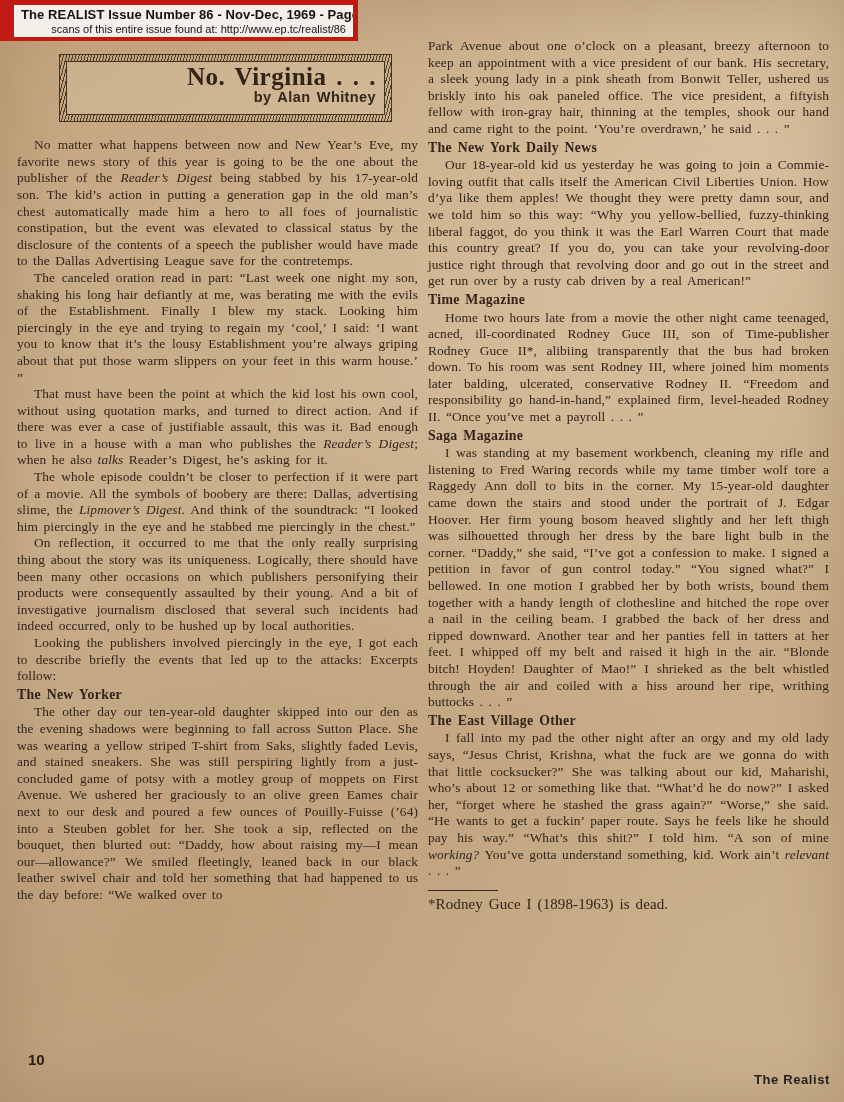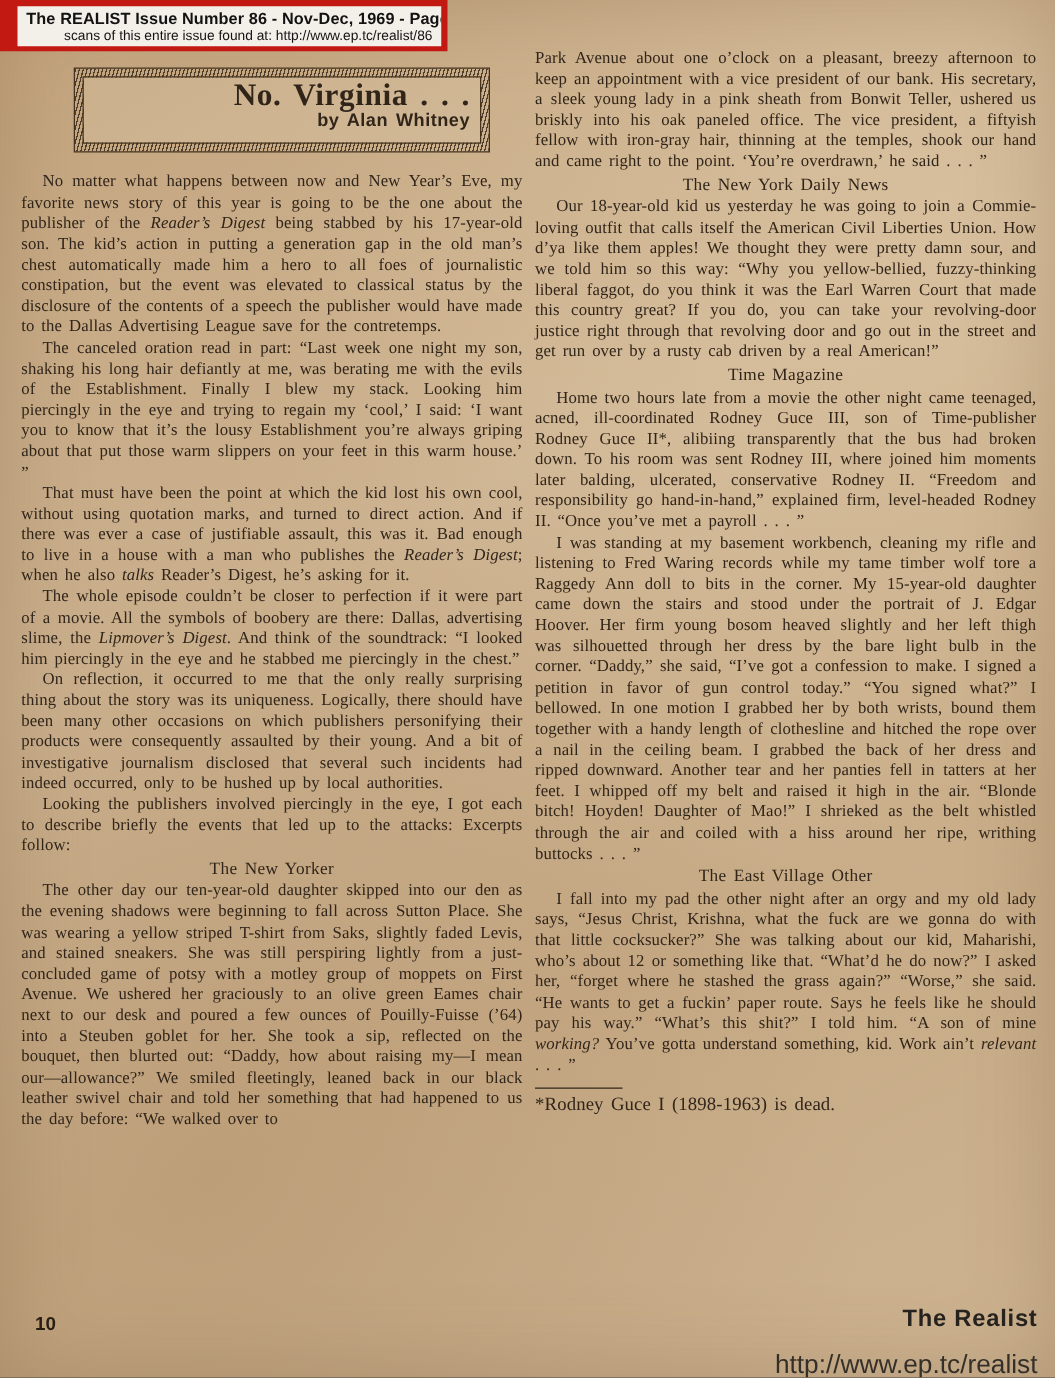--- a/index.html
+++ b/index.html
@@ -21,21 +21,21 @@
     font-family:"Liberation Sans", sans-serif; color:#121212;
     white-space:nowrap; overflow:hidden;
   }
   .banner-line1 { font-size:13px; font-weight:700; letter-spacing:.1px; }
   .banner-line2 { font-size:11px; font-weight:400; margin-top:1px;text-align:right; }
   
   .content { position:absolute; left:17px; top:38px; width:812px; display:flex; gap:10px; align-items:flex-start; }
   .col { width:401px; font-size:13.4px; line-height:16.6px; word-spacing:2px; letter-spacing:.1px; }
   .para { margin:0; text-align:justify; text-indent:17px; }
   .para.noindent { text-indent:0; }
-  .xhead { margin:2px 0 1px; text-align:center; font-size:13.8px; font-weight:400; letter-spacing:.3px; }
+  .xhead { margin:2px 0 1px; font-size:13.8px; font-weight:700; letter-spacing:.3px; }
   .footnote { margin-top:10px; font-size:15px; text-indent:12px; }
   .footnote::before { content:""; display:block; width:70px; border-top:1.5px solid #32261a; margin:2px 0 5px; text-indent:0; }
   
   .titlebox { margin:16px 26px 15px 42px; border:1px solid #453категория;
   }
   .titlebox { margin:16px 26px 15px 42px; border:1px solid #453категория; }
   .titlebox { margin:16px 26px 15px 42px; border:1px solid #45331f; padding:0; background:transparent; }
   .hatch {
     padding:6px;
     background:repeating-linear-gradient(105deg, rgba(58,44,26,.85) 0 1px, rgba(58,44,26,0) 1px 3px);
@@ -43,21 +43,21 @@
   .titlebox-inner {
     border:1px solid #45331f;
     background:linear-gradient(150deg,#cbb08c,#d1b896);
     text-align:right; padding:7px 8px 9px;
   }
   .article-title { font-size:25px; font-weight:700; letter-spacing:.5px; word-spacing:3px; }
   .article-byline { font-family:"Liberation Sans", sans-serif; font-size:14.5px; font-weight:700; margin-top:3px; letter-spacing:.4px; }
   
   .page-number { position:absolute; left:28px; top:1051px; font-family:"Liberation Sans", sans-serif; font-size:15px; font-weight:700; color:#271d13; }
   .colophon { position:absolute; right:14px; top:1045px; text-align:right; font-family:"Liberation Sans", sans-serif; color:#26221e; line-height:1.12; }
-  .realist-logo { font-size:19px; font-weight:700; letter-spacing:.6px; }
+  .realist-logo { font-size:13px; font-weight:700; letter-spacing:.6px;margin-top:28px; }
   .archive-url { font-size:21px; font-weight:400; color:#343029; margin-top:14px; }
   .archive-project { font-size:13px; font-weight:400; letter-spacing:.2px; margin-top:1px; }
 </style>
 </head>
 <body>
 
 <div class="page">
 
   <div class="banner" style="background: rgb(194, 26, 18);">
     <div class="banner-box">
@@ -87,20 +87,21 @@
           <p class="para"><span>The other day our ten-year-old daughter skipped into our den as the evening shadows were beginning to fall across Sutton Place. She was wearing a yellow striped T-shirt from Saks, slightly faded Levis, and stained sneakers. She was still perspiring lightly from a just-concluded game of potsy with a motley group of moppets on First Avenue. We ushered her graciously to an olive green Eames chair next to our desk and poured a few ounces of Pouilly-Fuisse (’64) into a Steuben goblet for her. She took a sip, reflected on the bouquet, then blurted out: “Daddy, how about raising my—I mean our—allowance?” We smiled fleetingly, leaned back in our black leather swivel chair and told her something that had happened to us the day before: “We walked over to</span></p>
         </div>
     </div>
     <div class="col">
       <div>
           <p class="para noindent"><span>Park Avenue about one o’clock on a pleasant, breezy afternoon to keep an appointment with a vice president of our bank. His secretary, a sleek young lady in a pink sheath from Bonwit Teller, ushered us briskly into his oak paneled office. The vice president, a fiftyish fellow with iron-gray hair, thinning at the temples, shook our hand and came right to the point. ‘You’re overdrawn,’ he said . . . ”</span></p>
           <h3 class="xhead">The New York Daily News</h3>
           <p class="para"><span>Our 18-year-old kid us yesterday he was going to join a Commie-loving outfit that calls itself the American Civil Liberties Union. How d’ya like them apples! We thought they were pretty damn sour, and we told him so this way: “Why you yellow-bellied, fuzzy-thinking liberal faggot, do you think it was the Earl Warren Court that made this country great? If you do, you can take your revolving-door justice right through that revolving door and go out in the street and get run over by a rusty cab driven by a real American!”</span></p>
           <h3 class="xhead">Time Magazine</h3>
           <p class="para"><span>Home two hours late from a movie the other night came teenaged, acned, ill-coordinated Rodney Guce III, son of Time-publisher Rodney Guce II*, alibiing transparently that the bus had broken down. To his room was sent Rodney III, where joined him moments later balding, ulcerated, conservative Rodney II. “Freedom and responsibility go hand-in-hand,” explained firm, level-headed Rodney II. “Once you’ve met a payroll . . . ”</span></p>
+          <h3 class="xhead">Saga Magazine</h3>
           <p class="para"><span>I was standing at my basement workbench, cleaning my rifle and listening to Fred Waring records while my tame timber wolf tore a Raggedy Ann doll to bits in the corner. My 15-year-old daughter came down the stairs and stood under the portrait of J. Edgar Hoover. Her firm young bosom heaved slightly and her left thigh was silhouetted through her dress by the bare light bulb in the corner. “Daddy,” she said, “I’ve got a confession to make. I signed a petition in favor of gun control today.” “You signed what?” I bellowed. In one motion I grabbed her by both wrists, bound them together with a handy length of clothesline and hitched the rope over a nail in the ceiling beam. I grabbed the back of her dress and ripped downward. Another tear and her panties fell in tatters at her feet. I whipped off my belt and raised it high in the air. “Blonde bitch! Hoyden! Daughter of Mao!” I shrieked as the belt whistled through the air and coiled with a hiss around her ripe, writhing buttocks . . . ”</span></p>
           <h3 class="xhead">The East Village Other</h3>
           <p class="para"><span>I fall into my pad the other night after an orgy and my old lady says, “Jesus Christ, Krishna, what the fuck are we gonna do with that little cocksucker?” She was talking about our kid, Maharishi, who’s about 12 or something like that. “What’d he do now?” I asked her, “forget where he stashed the grass again?” “Worse,” she said. “He wants to get a fuckin’ paper route. Says he feels like he should pay his way.” “What’s this shit?” I told him. “A son of mine </span><i>working?</i><span> You’ve gotta understand something, kid. Work ain’t </span><i>relevant</i><span> . . . ”</span></p>
           <div class="footnote">*Rodney Guce I (1898-1963) is dead.</div>
         </div>
     </div>
   </div>
 
   <div class="page-number">10</div>
 

